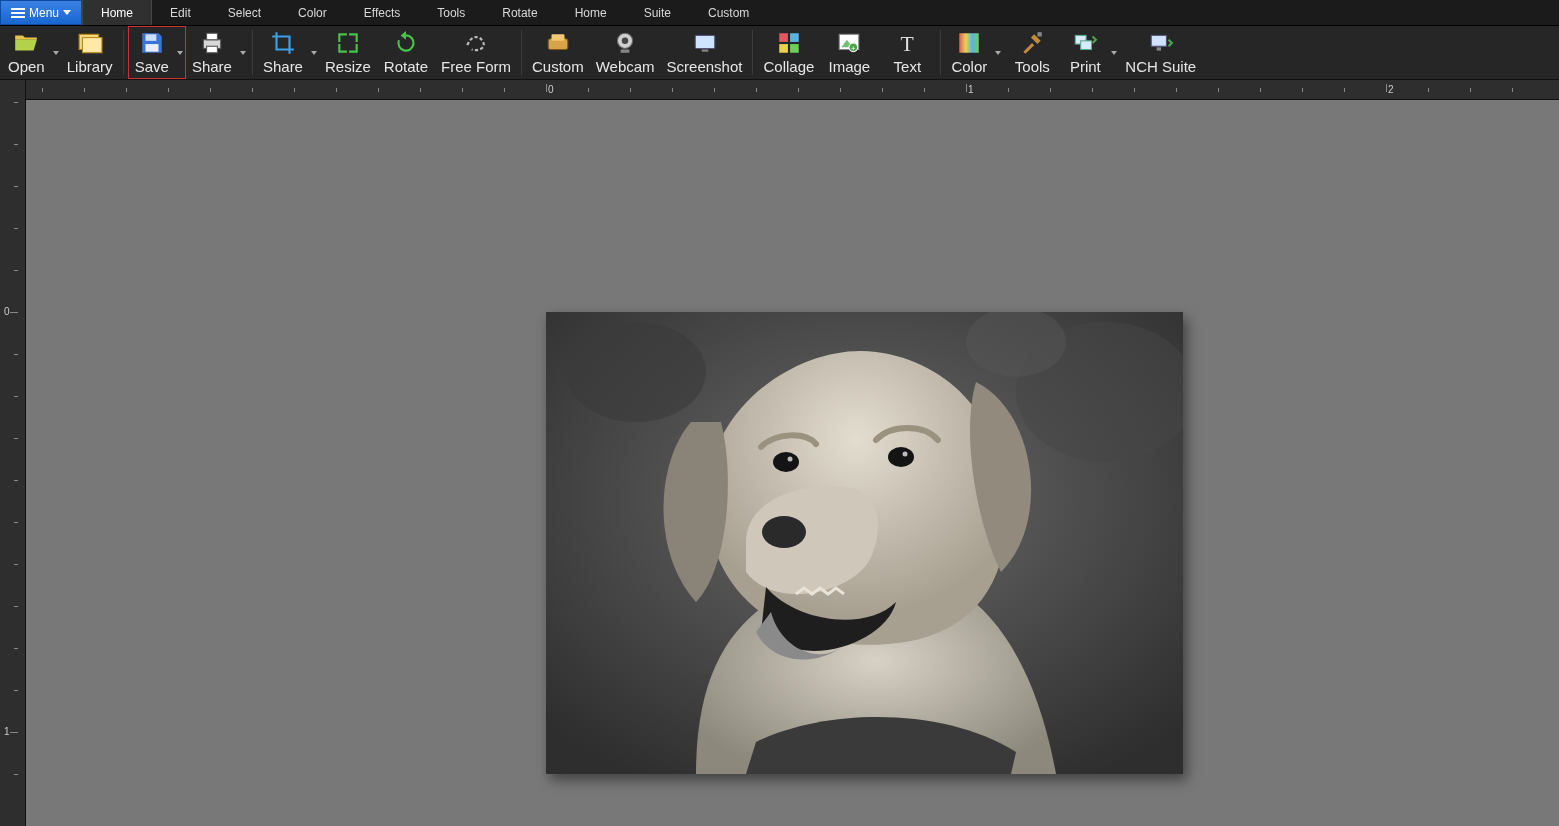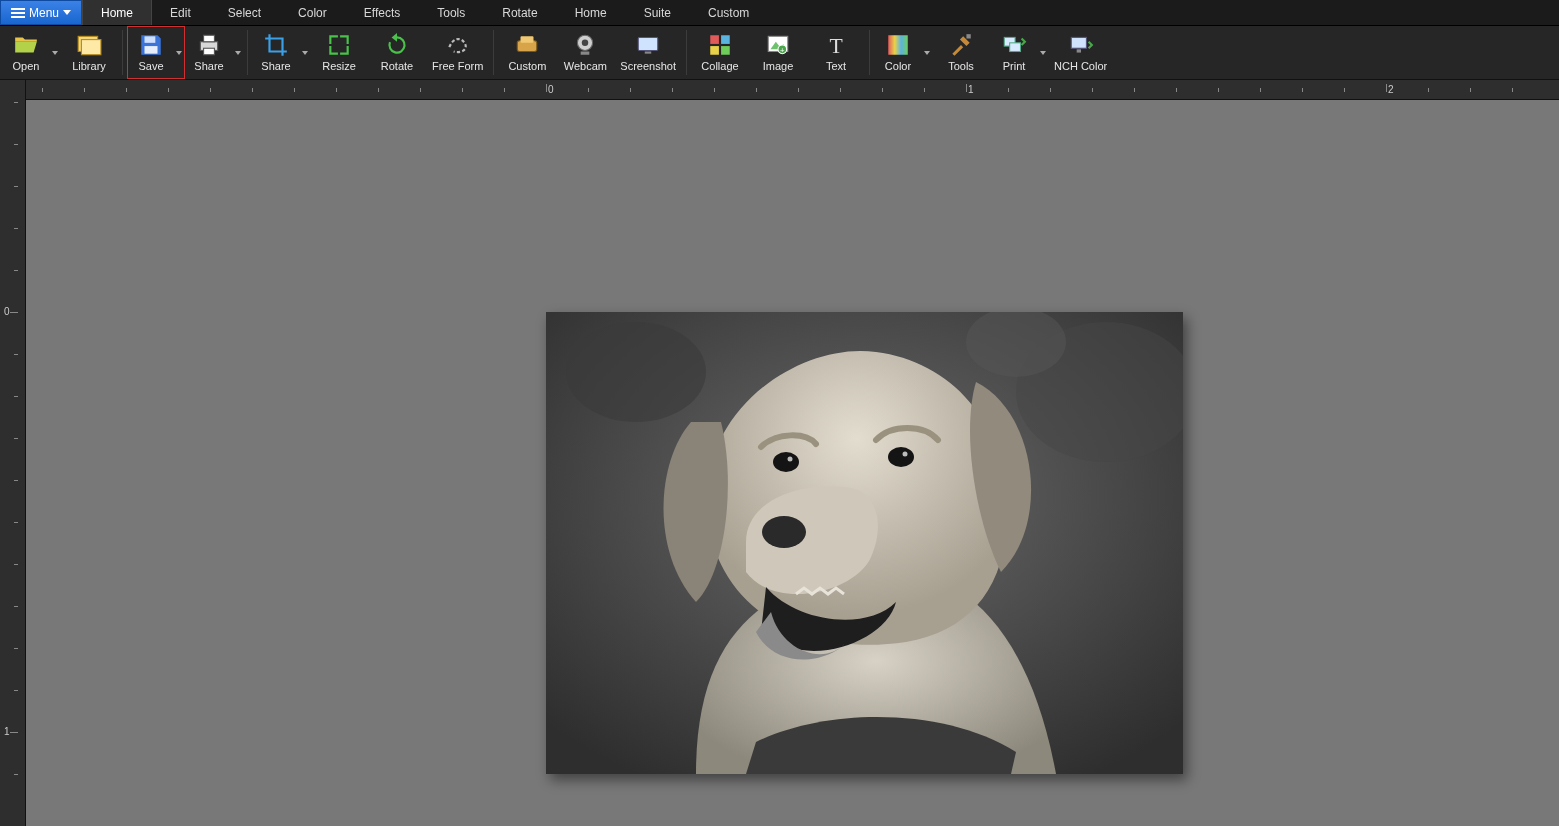--- a/index.html
+++ b/index.html
@@ -66,21 +66,21 @@
     padding-left:2px;
   }
   .rbtn {
     display:flex; flex-direction:column; align-items:center; justify-content:center;
     min-width:58px;
     padding:2px 6px 3px;
     cursor:pointer;
     position:relative;
   }
   .rbtn .icon { width:26px; height:26px; display:flex; align-items:center; justify-content:center; margin-bottom:2px; }
-  .rbtn .lbl { font-size:11px; color:#e6e6e6; white-space:nowrap; }
+  .rbtn .lbl { font-size:15px; color:#e6e6e6; white-space:nowrap; }
   .rbtn .dd {
     position:absolute; right:2px; top:50%; transform:translateY(-50%);
     width:0;height:0;border-left:3px solid transparent;border-right:3px solid transparent;border-top:4px solid #aaa;
   }
   .rbtn.with-dd { padding-right:16px; }
 
   .rsep { width:1px; background:#3c3c3c; margin:4px 4px; }
 
   .highlight-box {
     border:1px solid #d03030;
@@ -372,21 +372,21 @@
   </div>
 
   <div class="rbtn">
     <span class="icon">
       <svg viewBox="0 0 24 24">
           <rect x="3" y="5" width="14" height="10" fill="#cfe3ff" stroke="#557"></rect>
           <rect x="8" y="16" width="4" height="3" fill="#888"></rect>
           <path d="M19 9l3 3-3 3" stroke="#4aa64a" stroke-width="2" fill="none"></path>
         </svg>
     </span>
-    <span class="lbl">NCH Color</span>
+    <span class="lbl">NCH Suite</span>
   </div>
 </div>
 
 <div class="workspace-wrap">
 
   <div class="ruler-h">
     <span class="tick major" style="left:520px"></span>
     <span class="num" style="left:520px">0</span>
     <span class="tick" style="left:562px"></span>
       <span class="tick" style="left:604px"></span>

